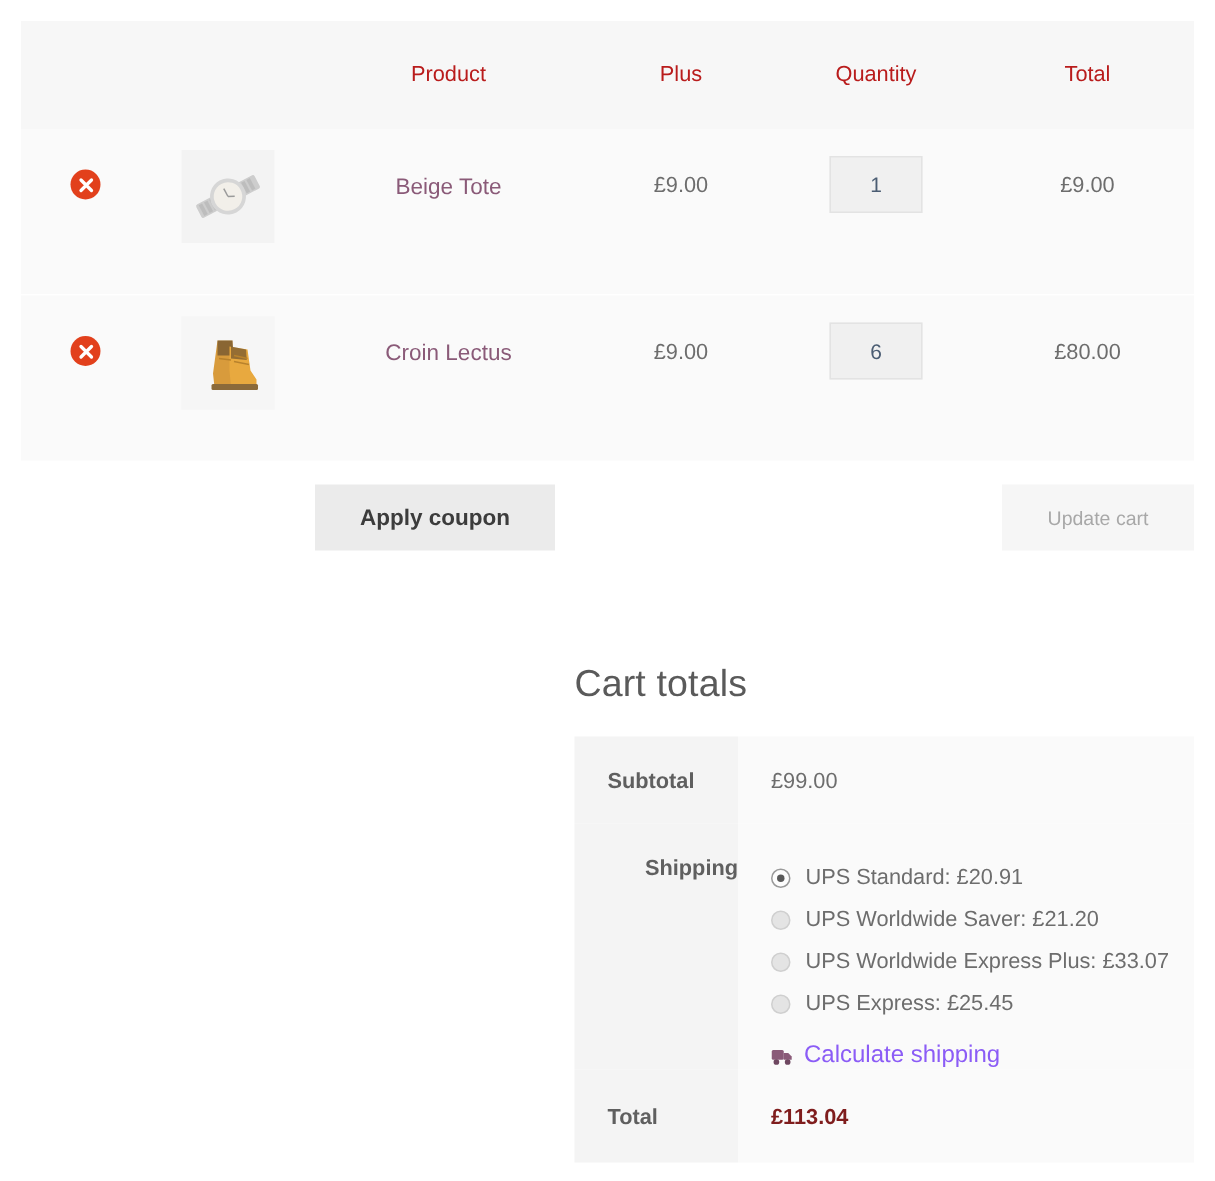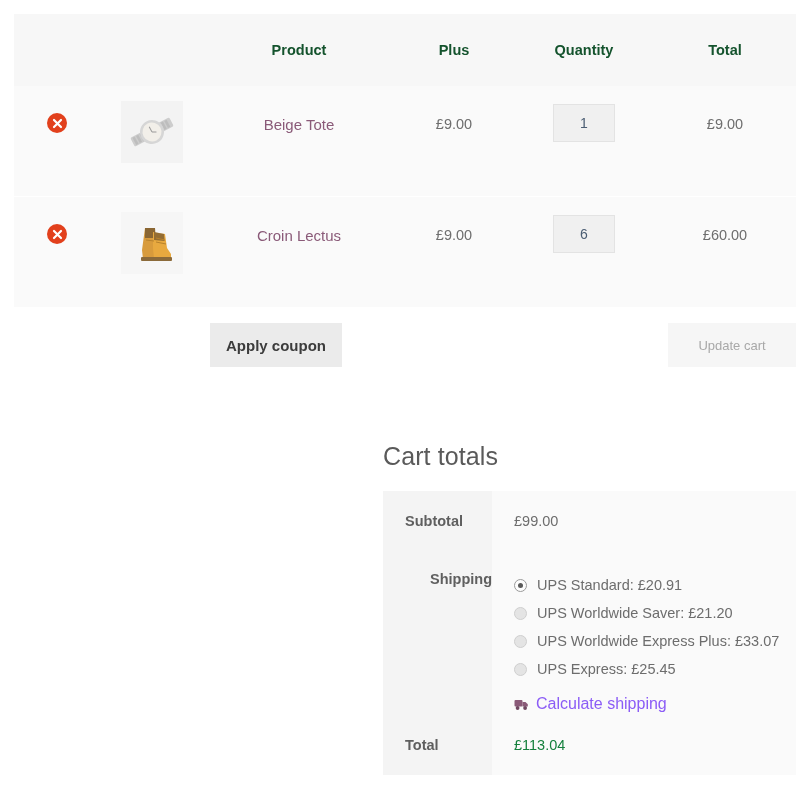--- a/index.html
+++ b/index.html
@@ -20,22 +20,22 @@
   .cart-table {
     position: absolute;
     left: 14px; top: 14px;
     width: 782px;
     border-collapse: collapse;
     table-layout: fixed;
   }
   .cart-table thead th {
     background: #f7f7f7;
     font-size: 14.5px;
-    font-weight: bold;
-    color: #14532d;
+    font-weight: normal;
+    color: #b91c1c;
     text-align: center;
     padding: 0;
     height: 72px;
     vertical-align: middle;
     border: none;
   }
   .cart-table thead th.blank { background: #f7f7f7; }
 
   .col-remove { width: 86px; }
   .col-thumb  { width: 104px; }
@@ -135,21 +135,21 @@
     padding: 0 12px;
     font-size: 14.5px;
     font-family: "Liberation Sans", sans-serif;
     color: #6d6d6d;
     outline: none;
   }
   .coupon-input::placeholder { color: #9b9b9b; opacity: 1; }
   .apply-btn {
     position: absolute;
     left: 196px; top: 0;
-    width: 132px; height: 44px;
+    width: 160px; height: 44px;
     background: #ebebeb;
     border: none;
     color: #3c3c3c;
     font-size: 15px;
     font-weight: bold;
     font-family: "Liberation Sans", sans-serif;
     cursor: pointer;
   }
   .update-btn {
     position: absolute;
@@ -198,21 +198,21 @@
     text-align: left;
     font-size: 14.5px;
     color: #6d6d6d;
     padding: 0 0 0 22px;
     vertical-align: top;
     border: none;
   }
   tr.row-subtotal th, tr.row-subtotal td { height: 58px; padding-top: 22px; }
   tr.row-shipping th, tr.row-shipping td { height: 133px; padding-top: 22px; text-align: right; }
   tr.row-total th, tr.row-total td { height: 62px; padding-top: 24px; }
-  tr.row-total td { font-weight: normal; color: #15803d; }
+  tr.row-total td { font-weight: bold; color: #7f1d1d; }
 
   .ship-list { list-style: none; margin: 0; padding: 0; }
   .ship-item {
     display: flex;
     align-items: center;
     height: 28px;
     font-size: 14.5px;
     color: #6d6d6d;
     cursor: pointer;
   }
@@ -349,21 +349,21 @@
         <td>
           <a class="product-link">Croin Lectus</a>
         </td>
         <td>
           <span class="price-cell">£9.00</span>
         </td>
         <td>
           <span class="qty-box">6</span>
         </td>
         <td>
-          <span class="total-cell">£60.00</span>
+          <span class="total-cell">£80.00</span>
         </td>
       </tr>
 
     </tbody>
   </table>
 
   <div class="actions-row">
     <button class="apply-btn">Apply coupon</button>
     <button class="update-btn">Update cart</button>
   </div>

